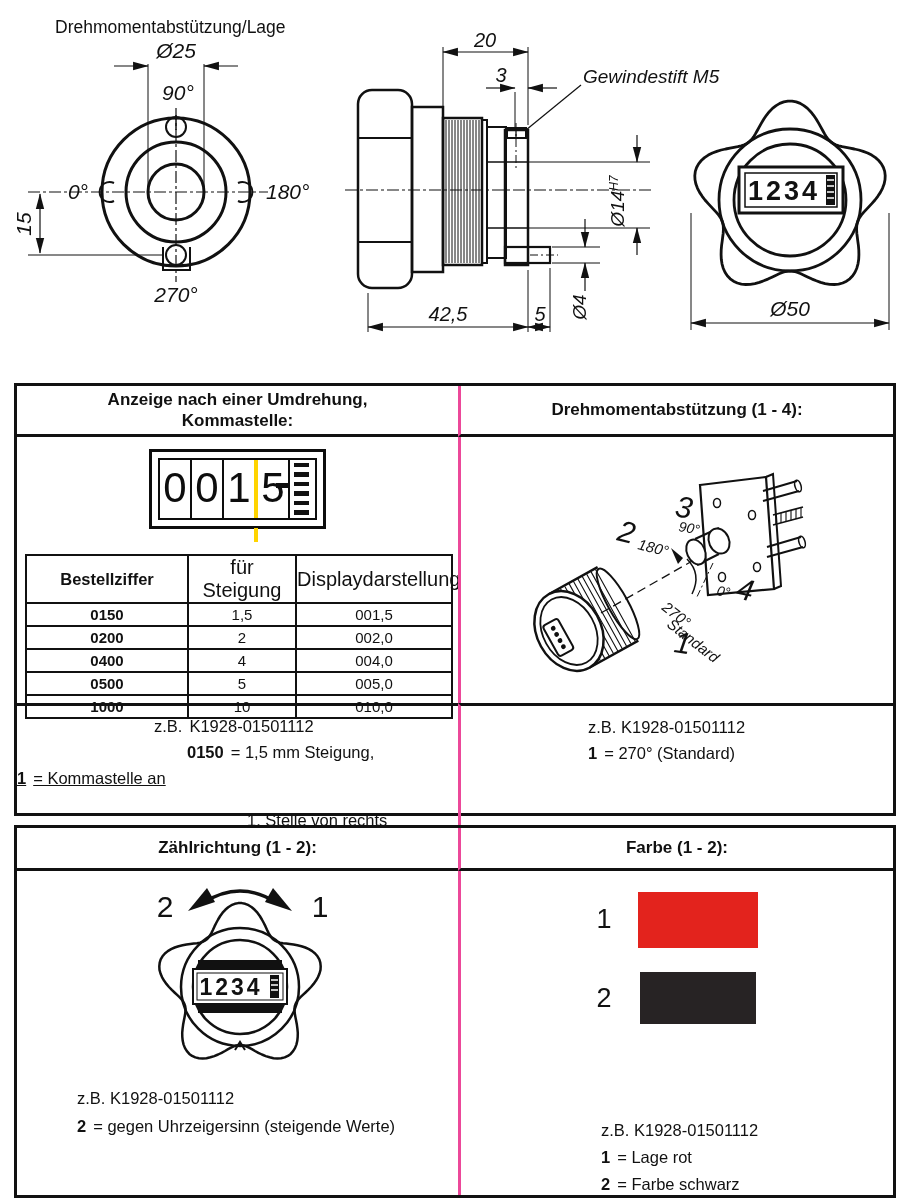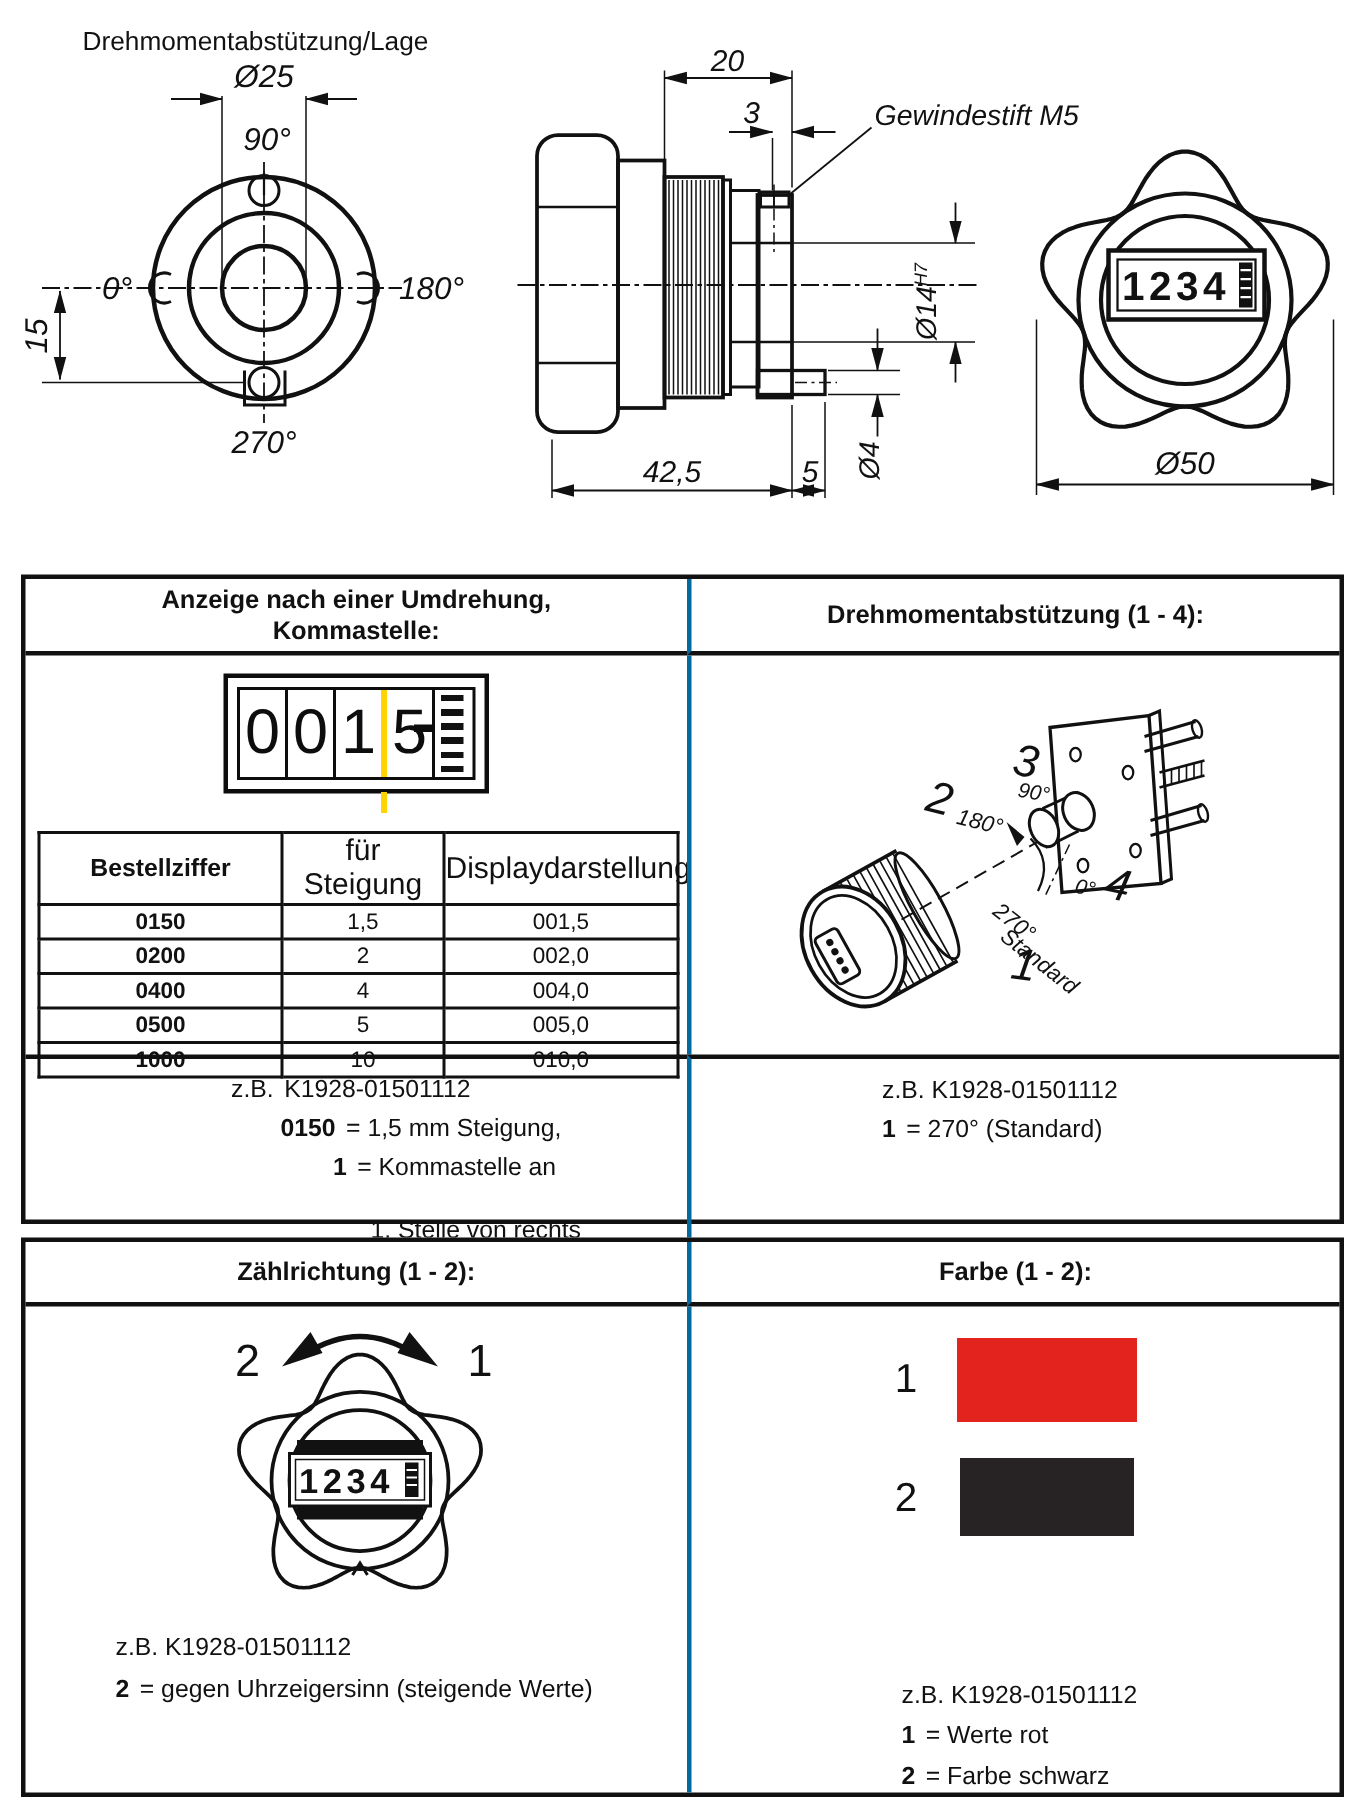--- a/index.html
+++ b/index.html
@@ -6,21 +6,21 @@
   body{width:906px;height:1200px;position:relative;font-family:"Liberation Sans",sans-serif;color:#111;overflow:hidden;}
   svg{position:absolute;overflow:visible;}
   svg text{font-family:"Liberation Sans",sans-serif;fill:#111;}
   .iso{font-style:italic;}
   .page-title{position:absolute;left:55px;top:17px;font-size:17.5px;color:#111;}
   
   .tbl{position:absolute;left:14px;width:876px;border:3px solid #111;display:grid;grid-template-columns:441px 1fr;background:#fff;}
   .t1{top:383px;height:427px;grid-template-rows:51px 266px 1fr;}
   .t2{top:825px;height:367px;grid-template-rows:43px 1fr;}
   .hcell{display:flex;flex-direction:column;align-items:center;justify-content:center;font-weight:bold;font-size:17px;line-height:1.25;border-bottom:3px solid #111;}
-  .rbord{border-left:3px solid #0369a1;}
+  .rbord{border-left:3px solid #ec4899;}
   .bodycell{position:relative;}
   .fcell{position:relative;border-top:3px solid #111;font-size:16.5px;line-height:26px;}
   
   .counter{position:relative;width:177px;height:80px;margin:12px auto 0;border:3px solid #0d0d0d;box-sizing:border-box;padding:6px;background:#fff;}
   .cinner{height:100%;border:2px solid #0d0d0d;display:flex;align-items:stretch;box-sizing:border-box;}
   .cd{width:30px;text-align:center;font-size:42px;line-height:55px;color:#0d0d0d;}
   .cdiv{width:2px;background:#0d0d0d;}
   .cyellow{width:4px;background:#ffd400;}
   .cvern{width:25px;border-left:2px solid #0d0d0d;box-sizing:border-box;padding:3px 4px;}
   .cvern-in{height:100%;background:repeating-linear-gradient(180deg,#111 0 4.5px,#fff 4.5px 9.5px);}
@@ -31,21 +31,21 @@
   .itbl td,.itbl th{border:2px solid #111;text-align:center;font-size:15px;font-weight:normal;padding:0;}
   .itbl thead th{height:28px;font-size:20px;}
   .itbl thead th:first-child{font-weight:bold;font-size:16.5px;}
   .itbl tbody td{height:21px;}
   .itbl tbody td:first-child{font-weight:bold;}
   .c1{width:160px;}.c2{width:106px;}.c3{width:154px;}
   
   .b{font-weight:bold;}
   .fl-line{white-space:nowrap;}
   .fl-line .lab{margin-right:7px;}
-  .p1{padding-left:137px;}.p2{padding-left:170px;}.p3{padding-left:205px;}.p4{padding-left:230px;margin-top:16px;}
+  .p1{padding-left:137px;}.p2{padding-left:170px;}.p3{text-decoration:underline;}.p4{padding-left:230px;margin-top:16px;}
   .t1fl{padding-top:7px;}
   .t1fr{position:absolute;left:127px;top:8px;}
   .t2fl{position:absolute;left:60px;top:214px;font-size:16.5px;line-height:27.5px;white-space:nowrap;}
   .t2fr{position:absolute;left:140px;top:246px;font-size:16.5px;line-height:27px;white-space:nowrap;}
   
   .fnum{position:absolute;width:26px;text-align:center;font-size:27px;}
   .swatch{position:absolute;}
 </style>
 </head>
 <body>
@@ -334,17 +334,17 @@
     </div>
   </div>
 
   <div class="bodycell rbord">
     <div class="fnum" style="left:130px;top:33px">1</div>
     <div class="swatch" style="left: 177px; top: 21px; width: 120px; height: 56px; background: rgb(227, 35, 29);"></div>
     <div class="fnum" style="left:130px;top:112px">2</div>
     <div class="swatch" style="left: 179px; top: 101px; width: 116px; height: 52px; background: rgb(39, 35, 36);"></div>
     <div class="t2fr">
       <div class="fl-line">z.B. K1928-01501112</div>
-      <div class="fl-line"><span class="lab b">1</span><span>= Werte rot</span></div>
+      <div class="fl-line"><span class="lab b">1</span><span>= Lage rot</span></div>
       <div class="fl-line"><span class="lab b">2</span><span>= Farbe schwarz</span></div>
     </div>
   </div>
 </div>
 
 </body></html>

